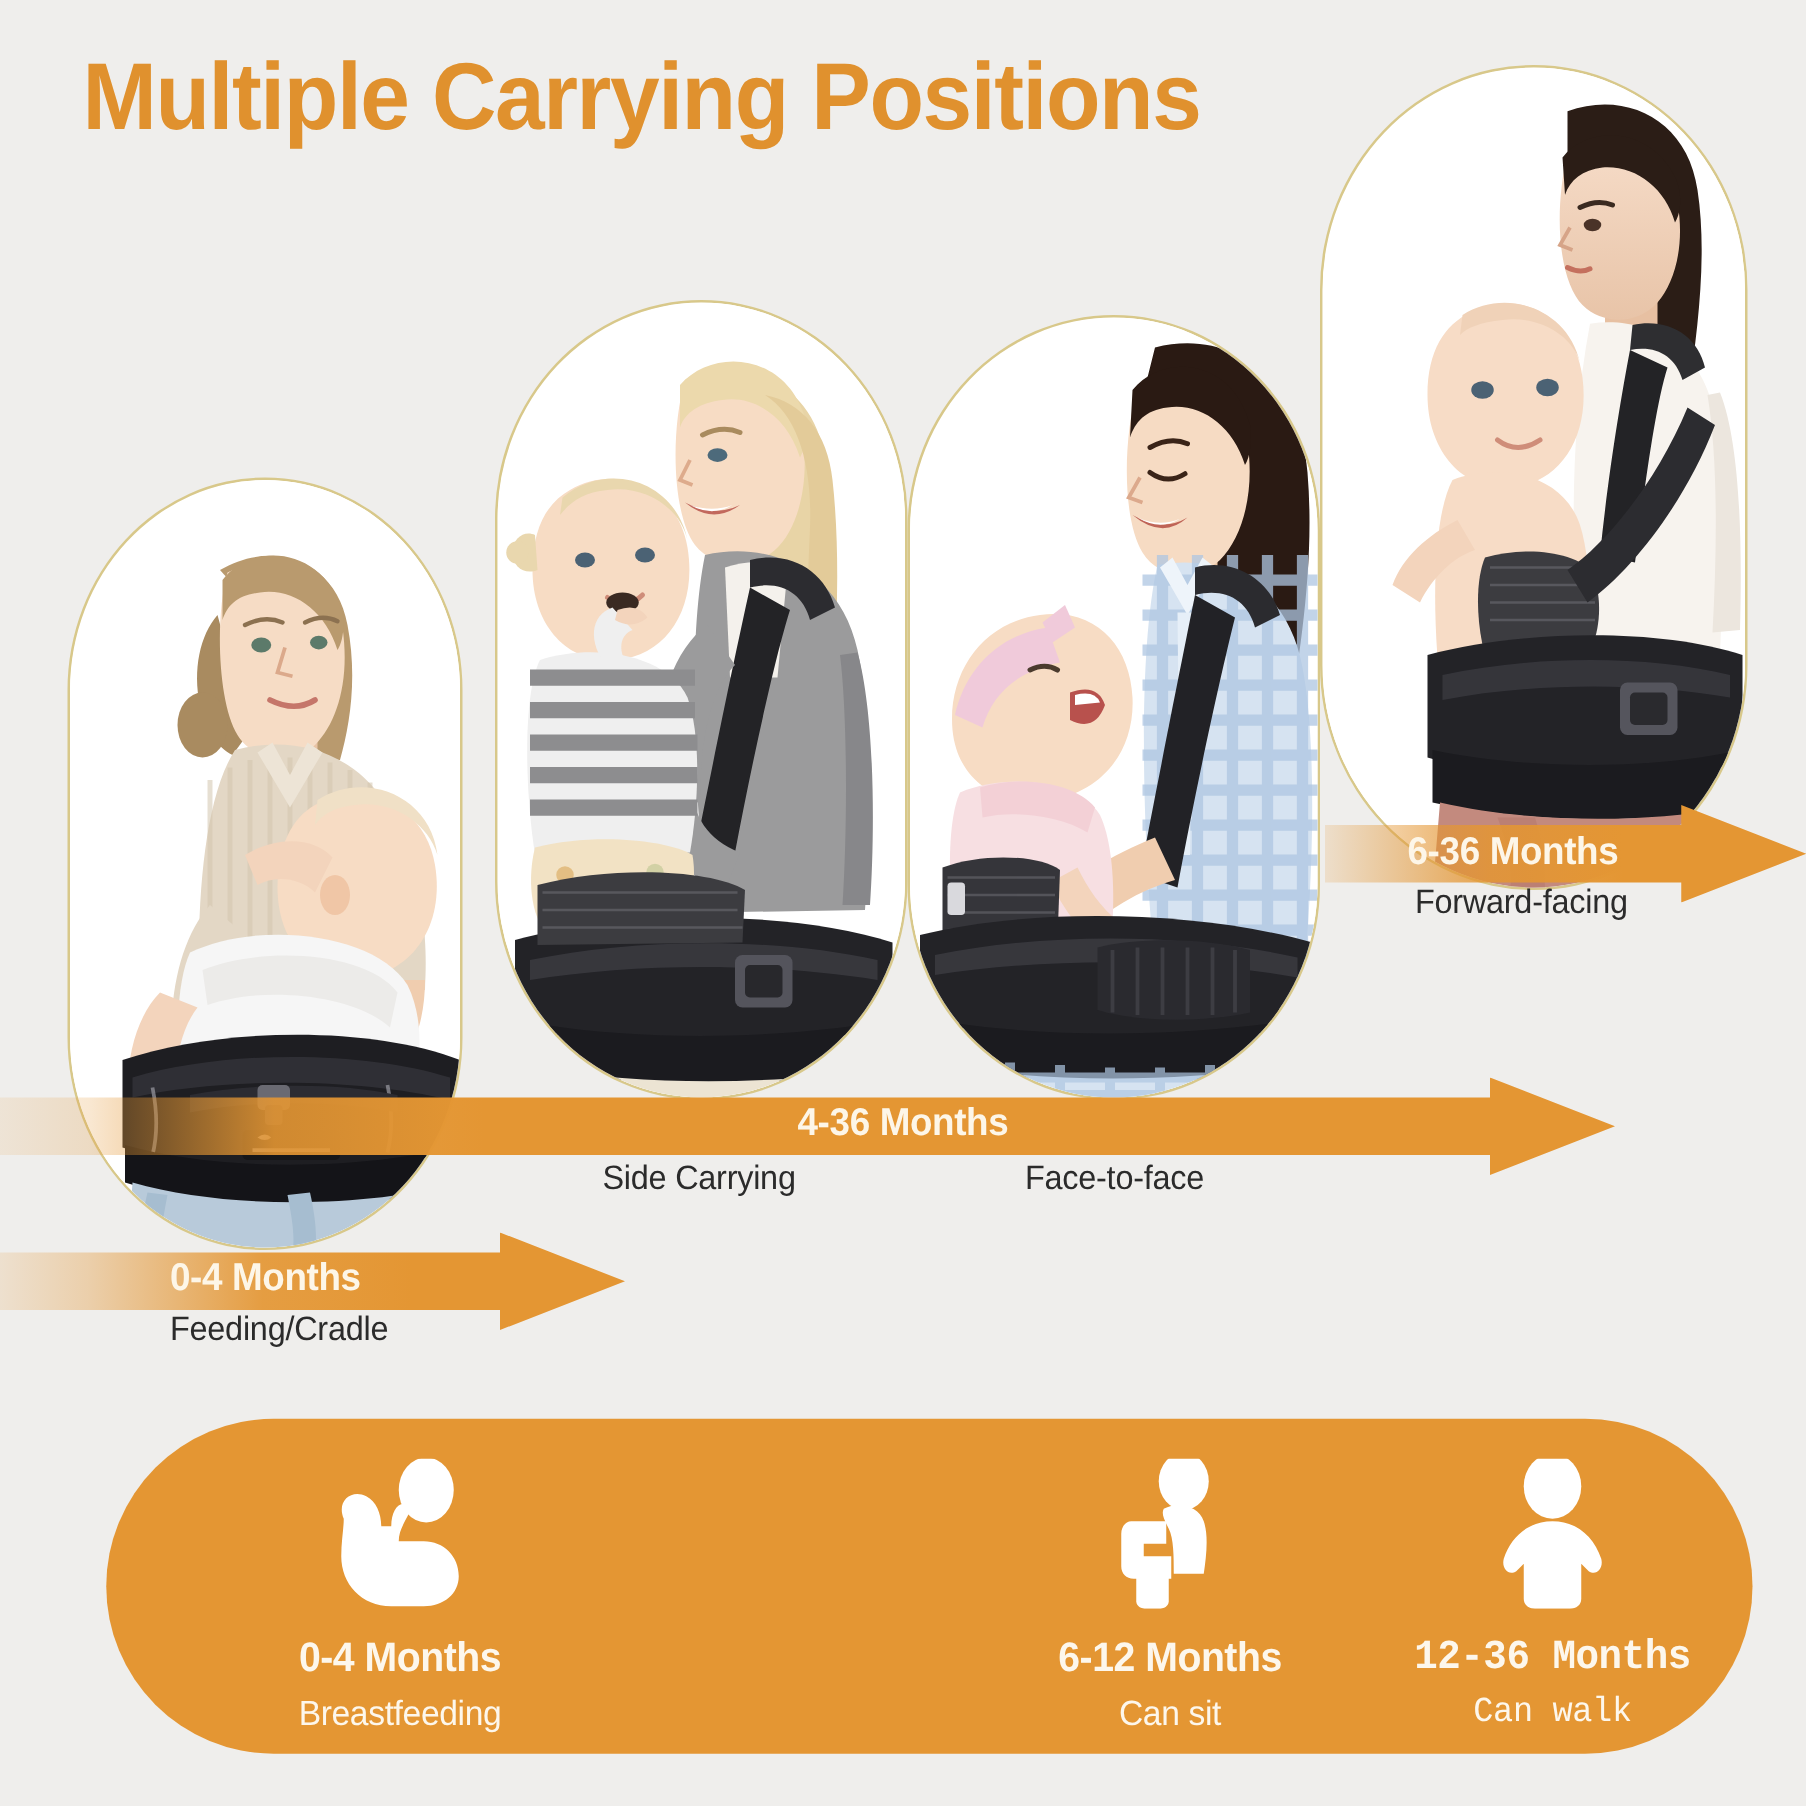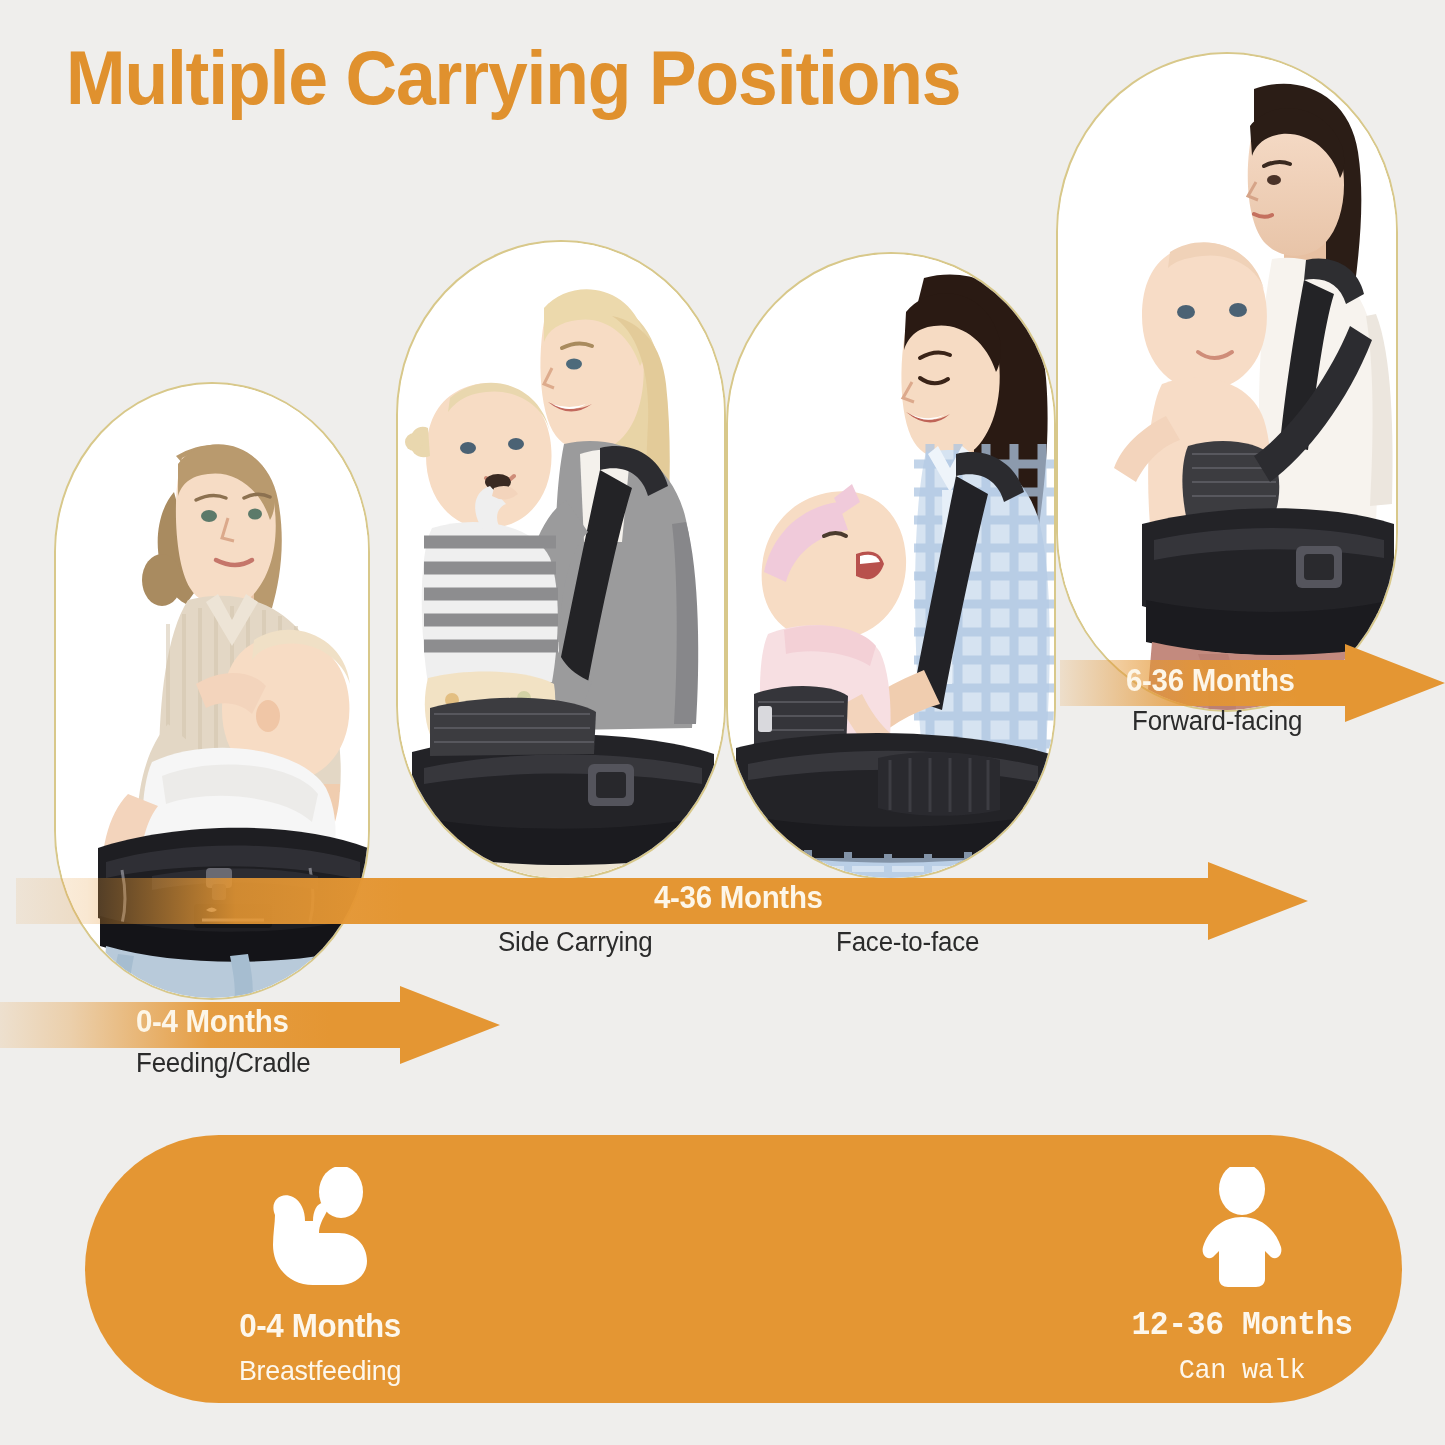--- a/index.html
+++ b/index.html
@@ -476,21 +476,21 @@
           <stop offset="0.62" stop-color="#e49633" stop-opacity="1"></stop>
           <stop offset="1" stop-color="#e49633" stop-opacity="1"></stop>
         </linearGradient>
       </defs>
       <path d="M0 16 L 285 16 L 285 0 L 385 39 L 285 78 L 285 62 L 0 62 Z" fill="url(#ag3)"></path>
     </svg>
     <div class="arrow-label" style="left:66px; top:19px;">6-36 Months</div>
     <div class="arrow-sub" style="left:72px; top:62px;">Forward-facing</div>
   </div>
 
-  <div class="arrow-wrap" style="left:16px; top:862px; width:1292px; height:78px; z-index:6;">
+  <div class="arrow-wrap" style="left:0px; top:862px; width:1292px; height:78px; z-index:6;">
     <svg class="arrow-svg" width="1292" height="78" viewBox="0 0 1292 78">
       <defs>
         <linearGradient id="ag2" x1="0" y1="0" x2="1" y2="0">
           <stop offset="0" stop-color="#e49633" stop-opacity="0.12"></stop>
           <stop offset="0.055" stop-color="#e49633" stop-opacity="0.22"></stop>
           <stop offset="0.17" stop-color="#e49633" stop-opacity="0.9"></stop>
           <stop offset="0.3" stop-color="#e49633" stop-opacity="1"></stop>
           <stop offset="1" stop-color="#e49633" stop-opacity="1"></stop>
         </linearGradient>
       </defs>
@@ -525,20 +525,32 @@
         <svg viewBox="0 0 130 120" width="130" height="120">
           <ellipse cx="86" cy="25" rx="22" ry="26" fill="#ffffff"></ellipse>
           <path d="M20 48 C 14 34 26 24 38 30 C 46 34 50 44 50 54 L 58 54 C 58 44 62 36 68 36 C 72 36 74 40 72 44 C 68 52 64 58 64 66 L 84 66 C 100 66 112 78 112 94 C 112 108 100 118 84 118 L 58 118 C 34 118 18 100 18 78 C 18 66 20 56 20 48 Z" fill="#ffffff"></path>
         </svg>
       </div>
       <div class="ms-title">0-4 Months</div>
       <div class="ms-sub">Breastfeeding</div>
     </div>
 
 
+    <div class="ms-cell" style="left:706px; width:290px;">
+      <div class="ms-icon">
+        <svg viewBox="0 0 130 120" width="130" height="120">
+          <ellipse cx="76" cy="18" rx="20" ry="23" fill="#ffffff"></ellipse>
+          <path d="M60 40 C 72 34 88 38 92 50 C 96 62 94 78 92 92 L 68 92 C 68 78 68 64 64 56 C 60 48 58 44 60 40 Z" fill="#ffffff"></path>
+          <path d="M34 50 L 62 50 L 62 68 L 44 68 L 44 78 L 66 78 L 66 96 L 36 96 C 30 96 26 92 26 86 L 26 60 C 26 54 30 50 34 50 Z" fill="#ffffff"></path>
+          <path d="M38 92 L 64 92 L 64 114 C 64 118 60 120 56 120 L 46 120 C 42 120 38 118 38 114 Z" fill="#ffffff"></path>
+        </svg>
+      </div>
+      <div class="ms-title">6-12 Months</div>
+      <div class="ms-sub">Can sit</div>
+    </div>
 
     <div class="ms-cell" style="left:1012px; width:290px;font-family:Liberation Mono, monospace;">
       <div class="ms-icon">
         <svg viewBox="0 0 130 120" width="130" height="120">
           <ellipse cx="65" cy="22" rx="23" ry="26" fill="#ffffff"></ellipse>
           <path d="M65 50 C 84 50 98 62 104 80 C 106 88 100 94 94 90 L 88 84 L 88 112 C 88 117 84 120 79 120 L 51 120 C 46 120 42 117 42 112 L 42 84 L 36 90 C 30 94 24 88 26 80 C 32 62 46 50 65 50 Z" fill="#ffffff"></path>
         </svg>
       </div>
       <div class="ms-title">12-36 Months</div>
       <div class="ms-sub">Can walk</div>

